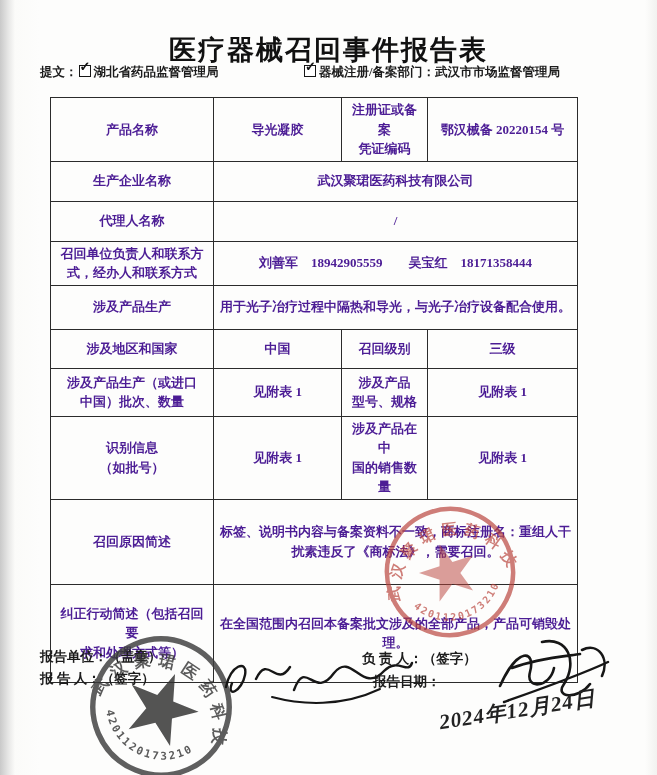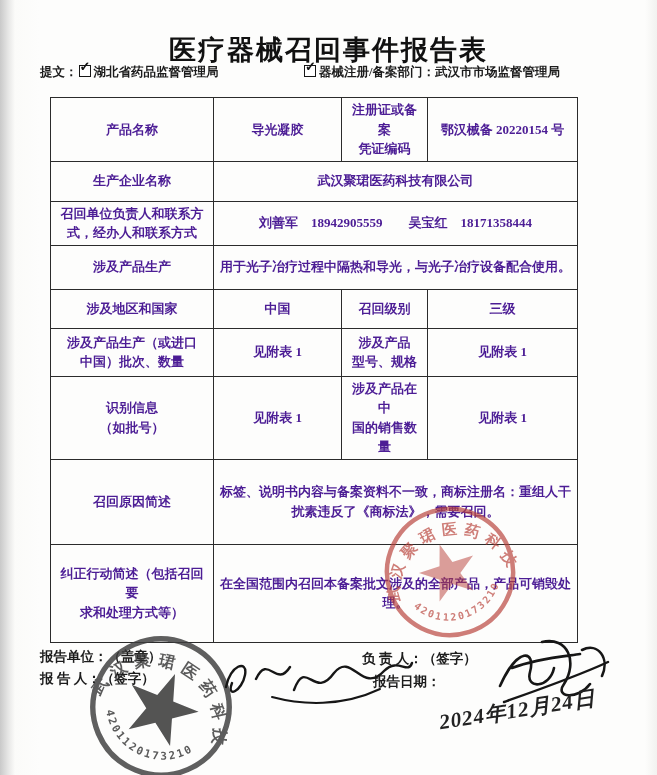--- a/index.html
+++ b/index.html
@@ -79,20 +79,24 @@
         <tr class="r1">
       <td>产品名称</td>
       <td>导光凝胶</td>
       <td>注册证或备案
 凭证编码</td>
       <td>鄂汉械备 20220154 号</td>
     </tr>
     <tr class="r2">
       <td>生产企业名称</td>
       <td colspan="3">武汉聚珺医药科技有限公司</td>
+    </tr>
+    <tr class="r3">
+      <td>代理人名称</td>
+      <td colspan="3">/</td>
     </tr>
     <tr class="r4">
       <td>召回单位负责人和联系方
 式，经办人和联系方式</td>
       <td colspan="3">刘善军　18942905559　　吴宝红　18171358444</td>
     </tr>
     <tr class="r5">
       <td>涉及产品生产</td>
       <td colspan="3" class="val-left">用于光子冶疗过程中隔热和导光，与光子冶疗设备配合使用。</td>
     </tr>

